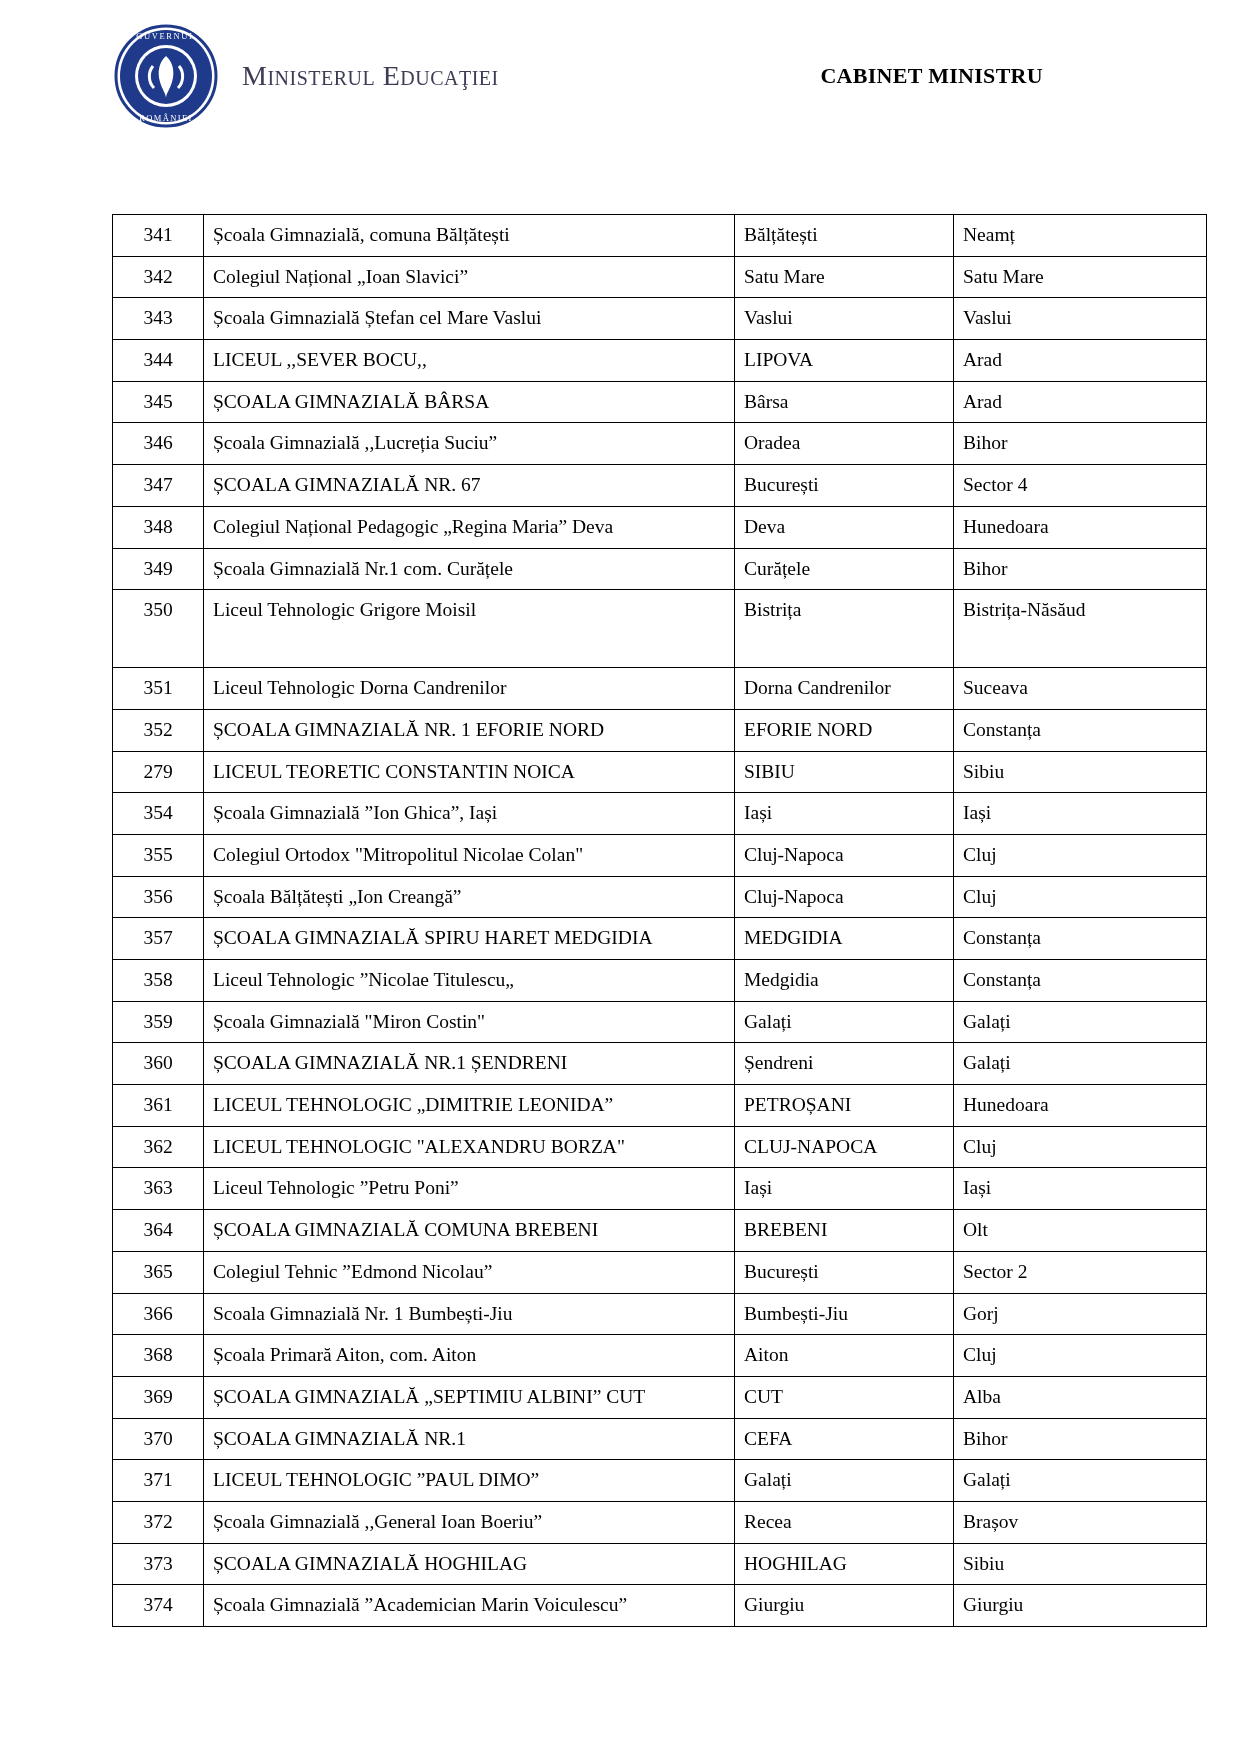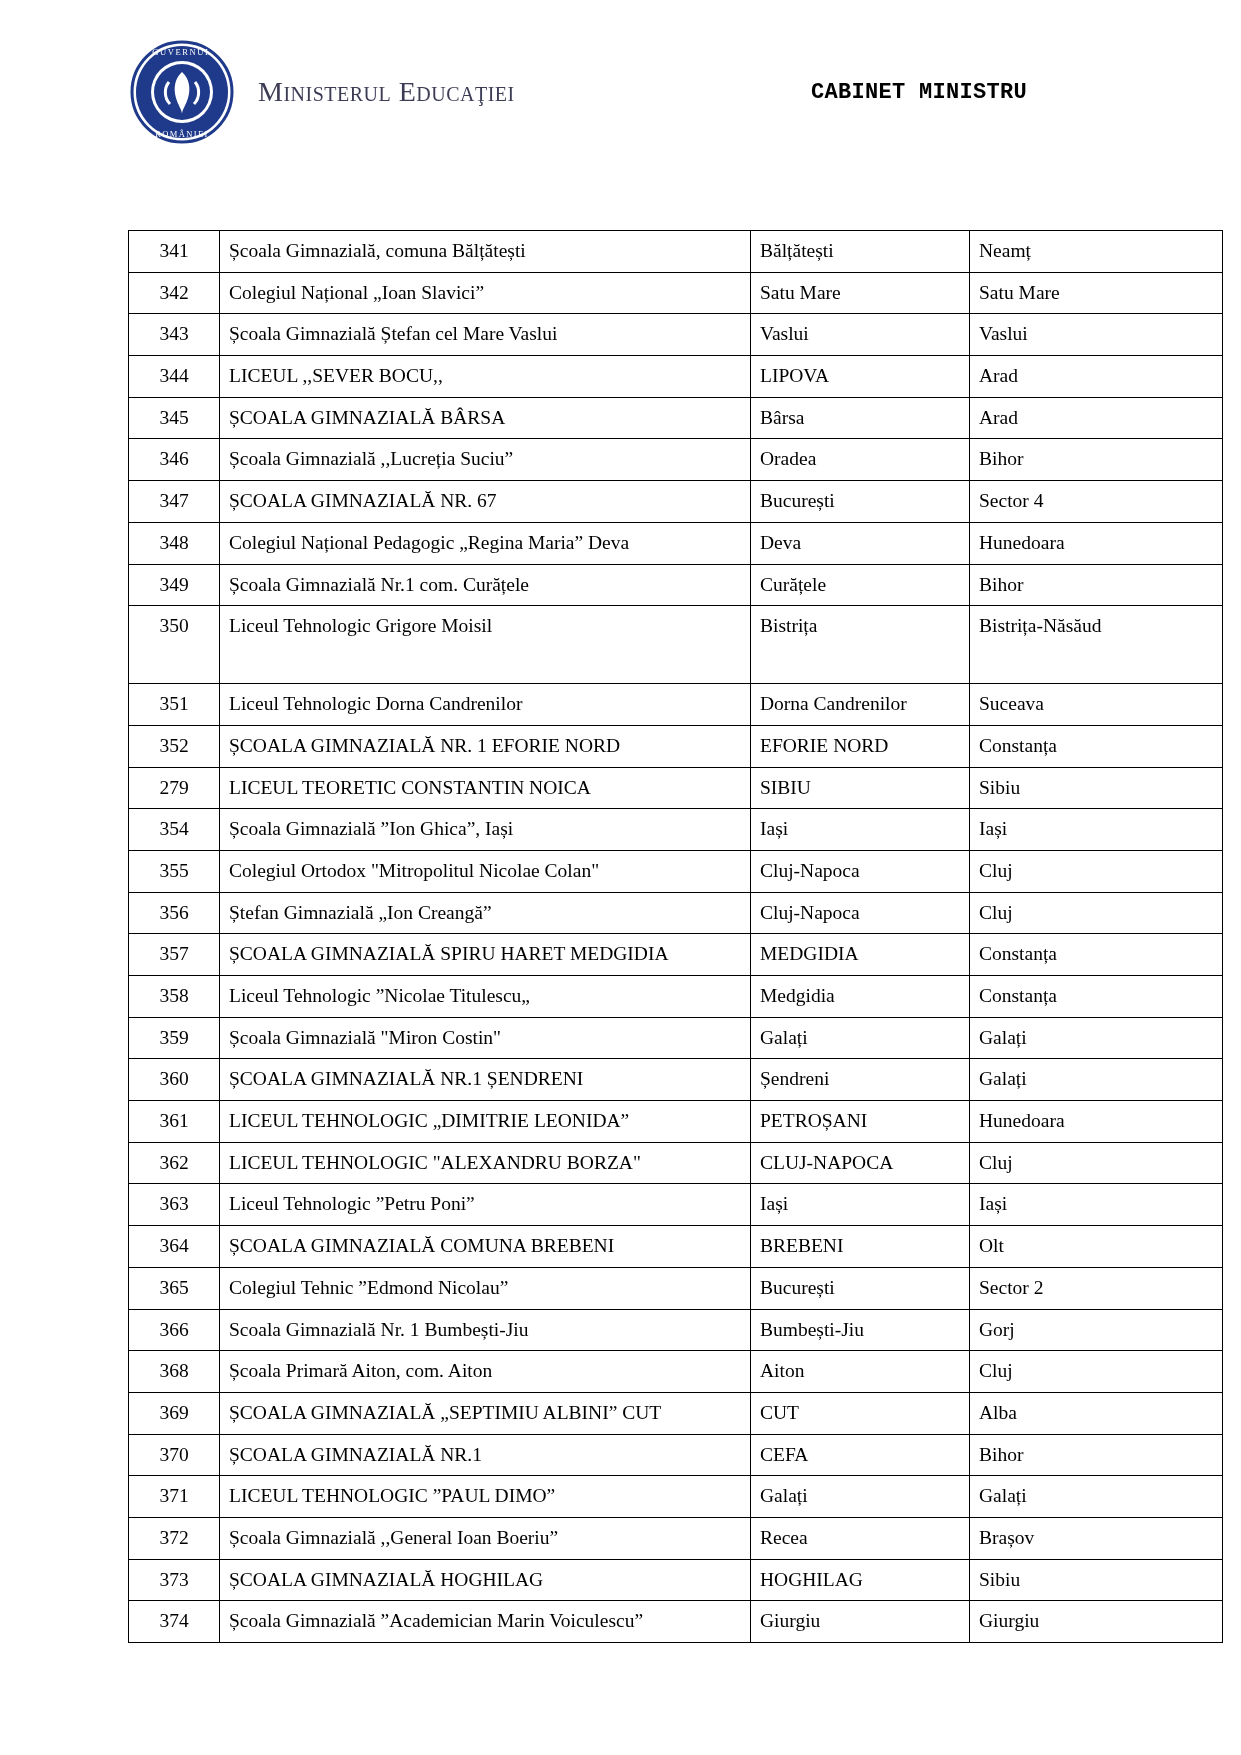--- a/index.html
+++ b/index.html
@@ -12,21 +12,21 @@
     height: 1755px;
     font-family: "Liberation Serif", serif;
     color: #000000;
     position: relative;
   }
   .page {
     position: relative;
     width: 1241px;
     height: 1264px;
     box-sizing: border-box;
-    padding: 16px;
+    padding: 0;
   }
   
   .header {
     display: flex;
     align-items: center;
     padding: 42px 0 0 0;
     margin-left: 112px;
     margin-right: 110px;
     height: 110px;
     box-sizing: border-box;
@@ -46,21 +46,21 @@
     color: #3c3c55;
     white-space: nowrap;
   }
   .ministry .small-caps {
     font-variant: small-caps;
     margin-top: 44px;
   }
   .cabinet {
     margin-left: auto;
     margin-right: 88px;
-    font-family: Liberation Mono, monospace;
+    font-family: Liberation Serif, serif;
     font-weight: bold;
     font-size: 22px;
     letter-spacing: 0.3px;
     color: #000;
     white-space: nowrap;
   }
   
   .table-wrap {
     margin: 104px 110px 0 112px;
   }
@@ -203,21 +203,21 @@
             <td class="col-county">Iași</td>
           </tr>
           <tr>
             <td class="col-nr">355</td>
             <td class="col-name">Colegiul Ortodox "Mitropolitul Nicolae Colan"</td>
             <td class="col-city">Cluj-Napoca</td>
             <td class="col-county">Cluj</td>
           </tr>
           <tr>
             <td class="col-nr">356</td>
-            <td class="col-name">Ștefan Gimnazială „Ion Creangă”</td>
+            <td class="col-name">Școala Bălțătești „Ion Creangă”</td>
             <td class="col-city">Cluj-Napoca</td>
             <td class="col-county">Cluj</td>
           </tr>
           <tr>
             <td class="col-nr">357</td>
             <td class="col-name">ȘCOALA GIMNAZIALĂ SPIRU HARET MEDGIDIA</td>
             <td class="col-city">MEDGIDIA</td>
             <td class="col-county">Constanța</td>
           </tr>
           <tr>

